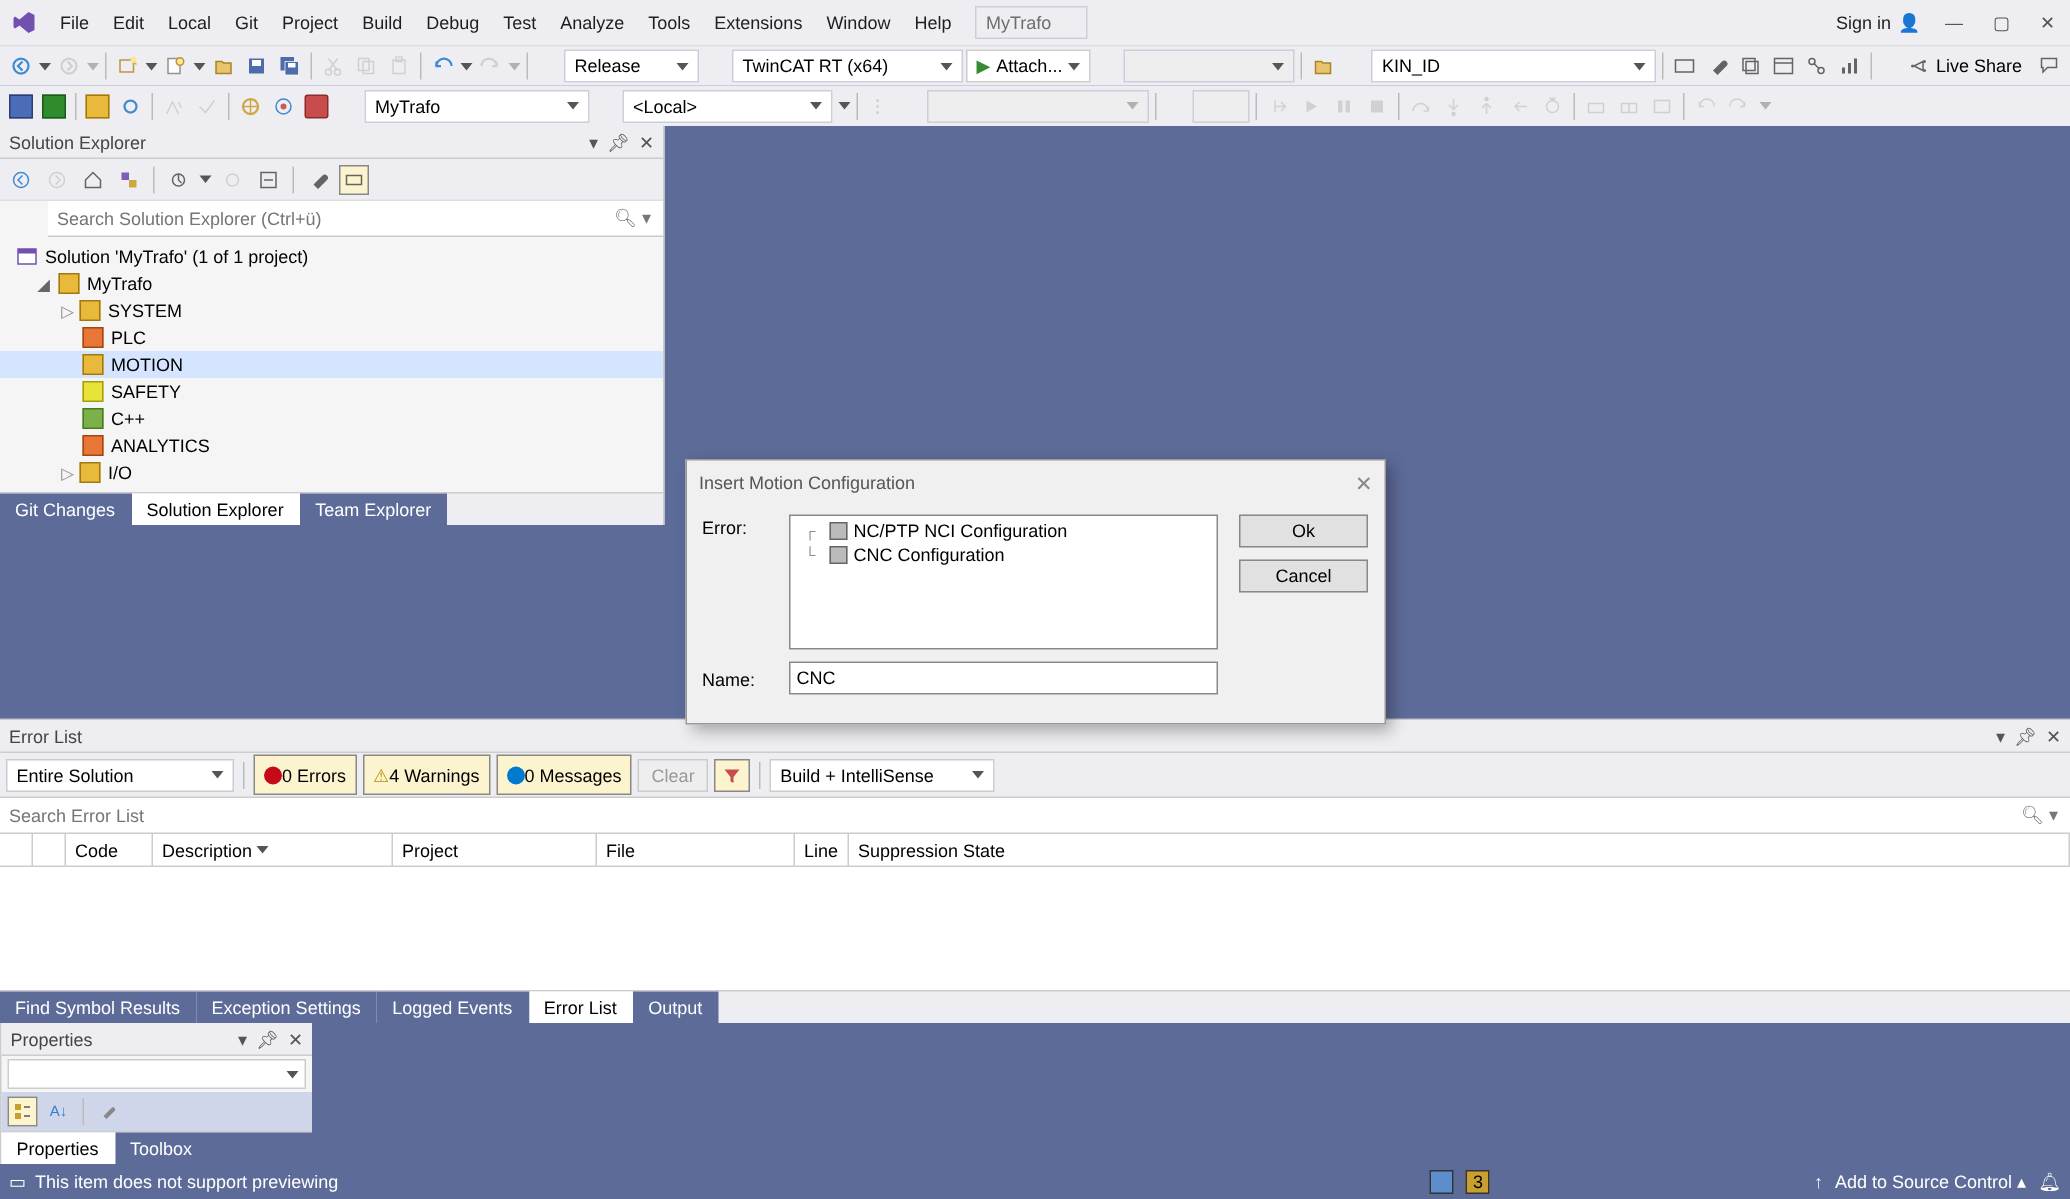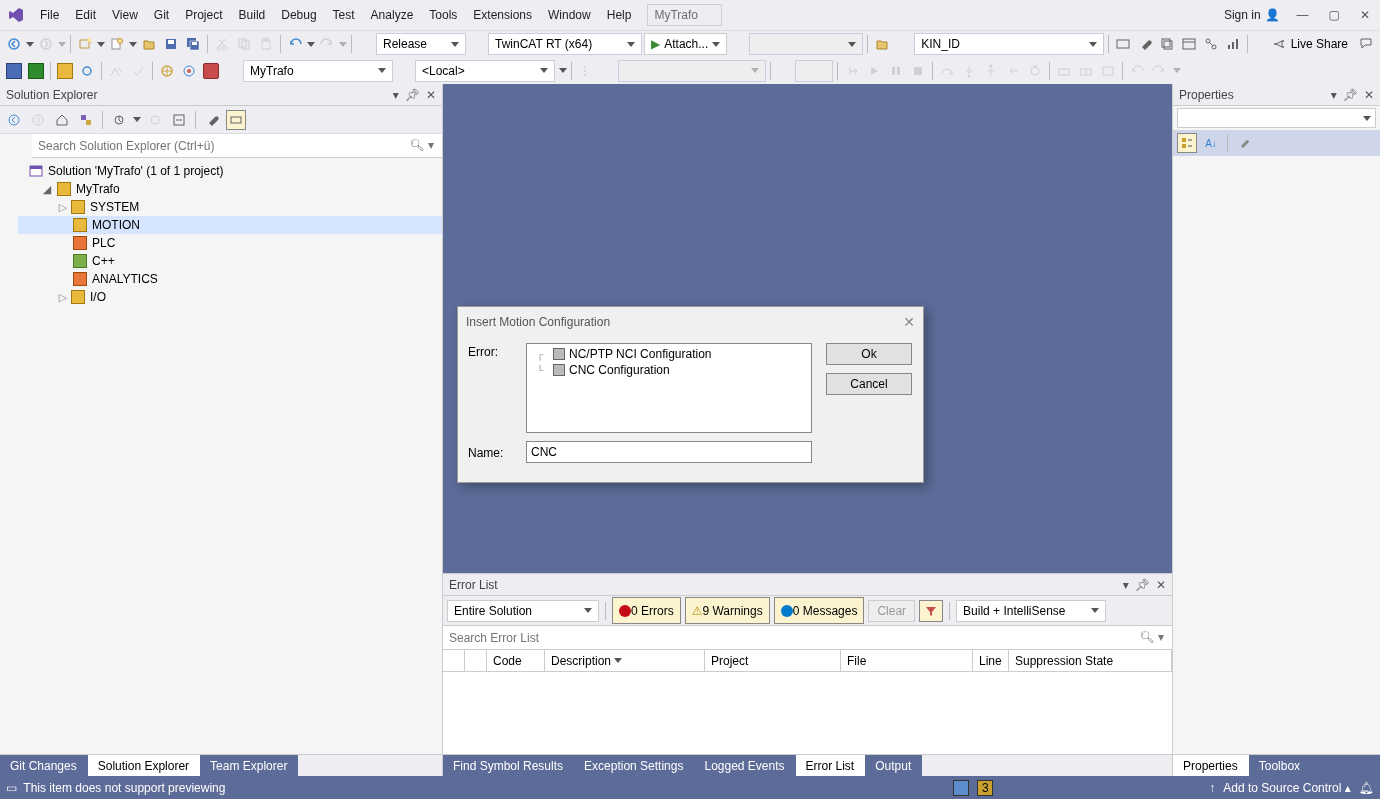--- a/index.html
+++ b/index.html
@@ -18,32 +18,32 @@
 .titlebar .winbtns{display:flex;gap:16px;color:#555;}
 .titlebar .winbtn{cursor:pointer;padding:2px;}
 .toolbar{height:27px;background:#eeeef2;display:flex;align-items:center;padding:0 4px;gap:2px;border-top:1px solid #ddd;}
 .tb-btn{width:20px;height:20px;display:flex;align-items:center;justify-content:center;cursor:pointer;}
 .tb-sep{width:1px;height:18px;background:#bbb;margin:0 2px;}
 .tb-combo{height:22px;border:1px solid #cccedb;background:#fff;display:flex;align-items:center;padding:0 6px;position:relative;margin-left:20px;}
 .tb-combo .caret{margin-left:auto;color:#555;}
 .tb-attach{height:22px;border:1px solid #ccc;background:#fff;display:flex;align-items:center;padding:0 6px;gap:4px;}
 .tb-attach .play{color:#388a34;}
 .tb2{height:27px;background:#eeeef2;display:flex;align-items:center;padding:0 4px;gap:2px;}
-.main{display:flex;height:calc(100% - 30px - 27px - 27px - 23px);}
+.main{display:flex;height:calc(100% - 30px - 27px - 27px - 23px);flex-direction:column;}
 .solexp{width:443px;background:#f5f5f5;display:flex;flex-direction:column;border-right:1px solid #ccc;}
 .panel-header{height:22px;background:#eeeef2;display:flex;align-items:center;padding:0 6px;color:#444;border-bottom:1px solid #ccc;}
 .panel-header .hdr-title{flex:1;}
 .panel-header .hdr-btns{display:flex;gap:6px;color:#555;}
 .panel-header .hdr-btn{cursor:pointer;}
 .se-toolbar{height:28px;background:#eeeef2;display:flex;align-items:center;padding:0 4px;gap:4px;border-bottom:1px solid #ddd;}
 .se-toolbar .tb-btn{width:20px;height:20px;}
 .se-search{position:relative;margin-left:32px;}
 .se-search input{width:100%;height:24px;border:0;border-bottom:1px solid #ccc;padding:0 6px;background:#fff;}
 .se-search .search-icon{position:absolute;right:8px;top:4px;color:#777;}
-.se-tree{flex:1;padding:4px 0;overflow:auto;background:#f5f5f5;margin-left:18px;}
+.se-tree{flex:1;padding:4px 0;overflow:auto;background:#f5f5f5;}
 .tree-node{display:flex;align-items:center;height:18px;padding:0 6px;cursor:pointer;}
 .tree-node .tw{width:14px;display:inline-flex;justify-content:center;color:#666;font-size:11px;}
 .tree-node .ic{width:16px;height:16px;display:inline-flex;margin-right:4px;align-items:center;justify-content:center;font-size:11px;}
 .tree-node.selected{background:#d6e5ff;}
 .tree-node.lvl0{padding-left:10px;}
 .tree-node.lvl1{padding-left:22px;}
 .tree-node.lvl2{padding-left:54px;}
 .tree-node.lvl1 .tw{margin-right:2px;}
 .bottom-tabs{height:22px;background:#eeeef2;display:flex;border-top:1px solid #ccc;}
 .bottom-tabs .tab{padding:0 10px;height:100%;display:flex;align-items:center;cursor:pointer;border-right:1px solid transparent;}
@@ -103,21 +103,21 @@
 
 <div class="titlebar">
   <span class="vs-logo">
     <svg viewBox="0 0 16 16">
         <path fill="#7150b0" d="M11 1l4 2v10l-4 2-6-5-3 2-1-1V5l1-1 3 2 6-5z"></path>
       </svg>
   </span>
   <div class="menubar">
     <div class="menu-item">File</div>
     <div class="menu-item">Edit</div>
-    <div class="menu-item">View</div>
+    <div class="menu-item">Local</div>
     <div class="menu-item">Git</div>
     <div class="menu-item">Project</div>
     <div class="menu-item">Build</div>
     <div class="menu-item">Debug</div>
     <div class="menu-item">Test</div>
     <div class="menu-item">Analyze</div>
     <div class="menu-item">Tools</div>
     <div class="menu-item">Extensions</div>
     <div class="menu-item">Window</div>
     <div class="menu-item">Help</div>
@@ -539,31 +539,37 @@
           </span>
         <span>MyTrafo</span>
       </div>
       <div class="tree-node lvl2" style="padding-left:38px">
         <span class="tw" style="color:#888">▷</span>
         <span class="ic">
             <span class="ico-box ico-yellow" style="width:14px;height:14px"></span>
           </span>
         <span>SYSTEM</span>
       </div>
+      <div class="tree-node lvl2">
+        <span class="ic">
+            <span class="ico-box" style="width:14px;height:14px;background:#e87638;border:1px solid #a04810"></span>
+          </span>
+        <span>PLC</span>
+      </div>
       <div class="tree-node lvl2 selected">
         <span class="ic">
             <span class="ico-box" style="width:14px;height:14px;background:#e8b93a;border:1px solid #a07a10"></span>
           </span>
         <span>MOTION</span>
       </div>
       <div class="tree-node lvl2">
         <span class="ic">
-            <span class="ico-box" style="width:14px;height:14px;background:#e87638;border:1px solid #a04810"></span>
-          </span>
-        <span>PLC</span>
+            <span class="ico-box" style="width:14px;height:14px;background:#e8e338;border:1px solid #a09e10"></span>
+          </span>
+        <span>SAFETY</span>
       </div>
       <div class="tree-node lvl2">
         <span class="ic">
             <span class="ico-box" style="width:14px;height:14px;background:#7bb04a;border:1px solid #4a7a20"></span>
           </span>
         <span>C++</span>
       </div>
       <div class="tree-node lvl2">
         <span class="ic">
             <span class="ico-box" style="width:14px;height:14px;background:#e87638;border:1px solid #a04810"></span>
@@ -602,21 +608,21 @@
             <span>Entire Solution</span>
             <span class="caret-down" style="margin-left:auto"></span>
           </div>
         <span class="tb-sep"></span>
         <div class="el-filter sel">
             <span class="dot err"></span>
             <span>0 Errors</span>
           </div>
         <div class="el-filter sel">
             <span style="color:#b88a00">⚠</span>
-            <span>9 Warnings</span>
+            <span>4 Warnings</span>
           </div>
         <div class="el-filter sel">
             <span class="dot info"></span>
             <span>0 Messages</span>
           </div>
         <div class="el-clear">Clear</div>
         <div class="el-fbtn">
             <svg width="12" height="12">
               <path d="M1 2h10L7 7v4l-2-1V7z" fill="#c84c4c"></path>
             </svg>

